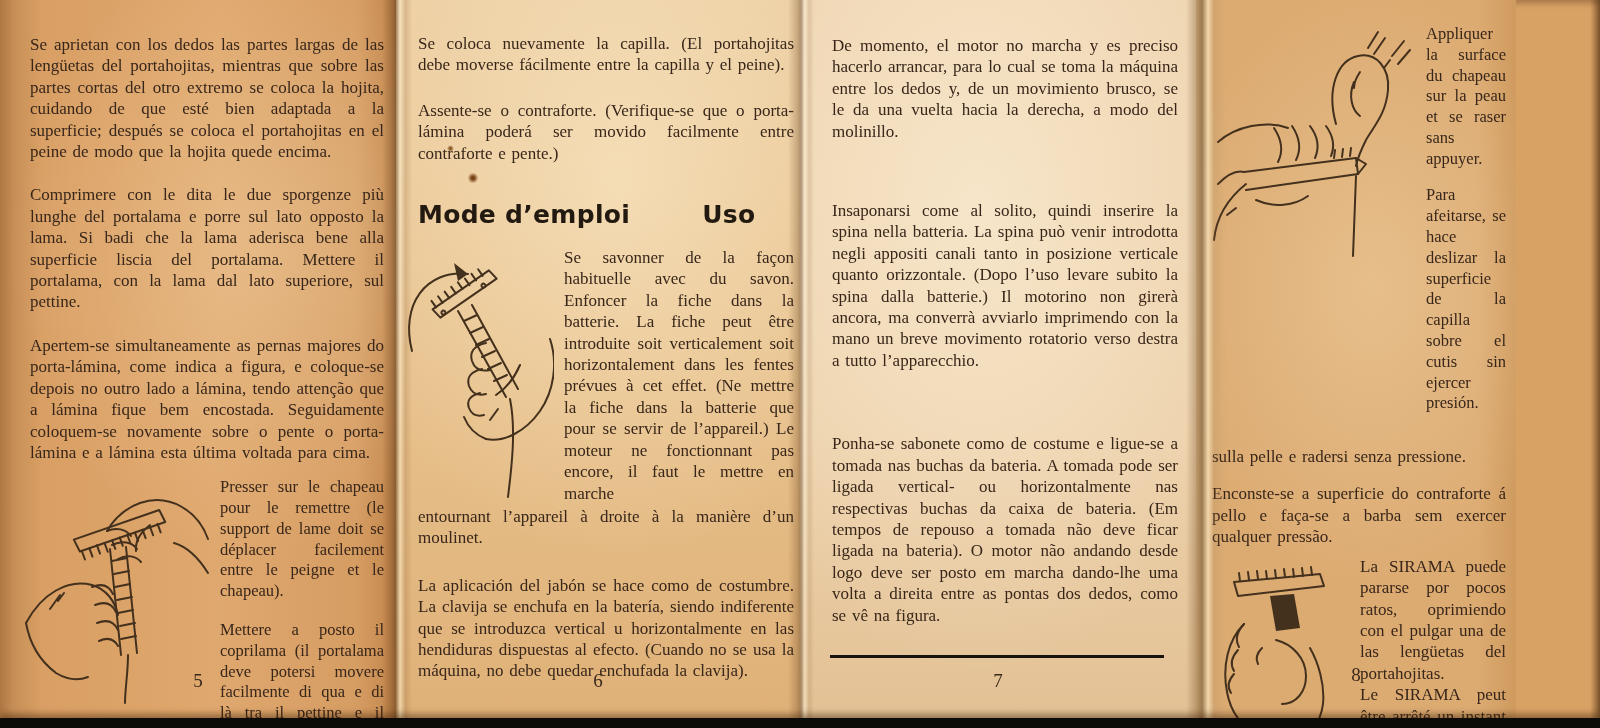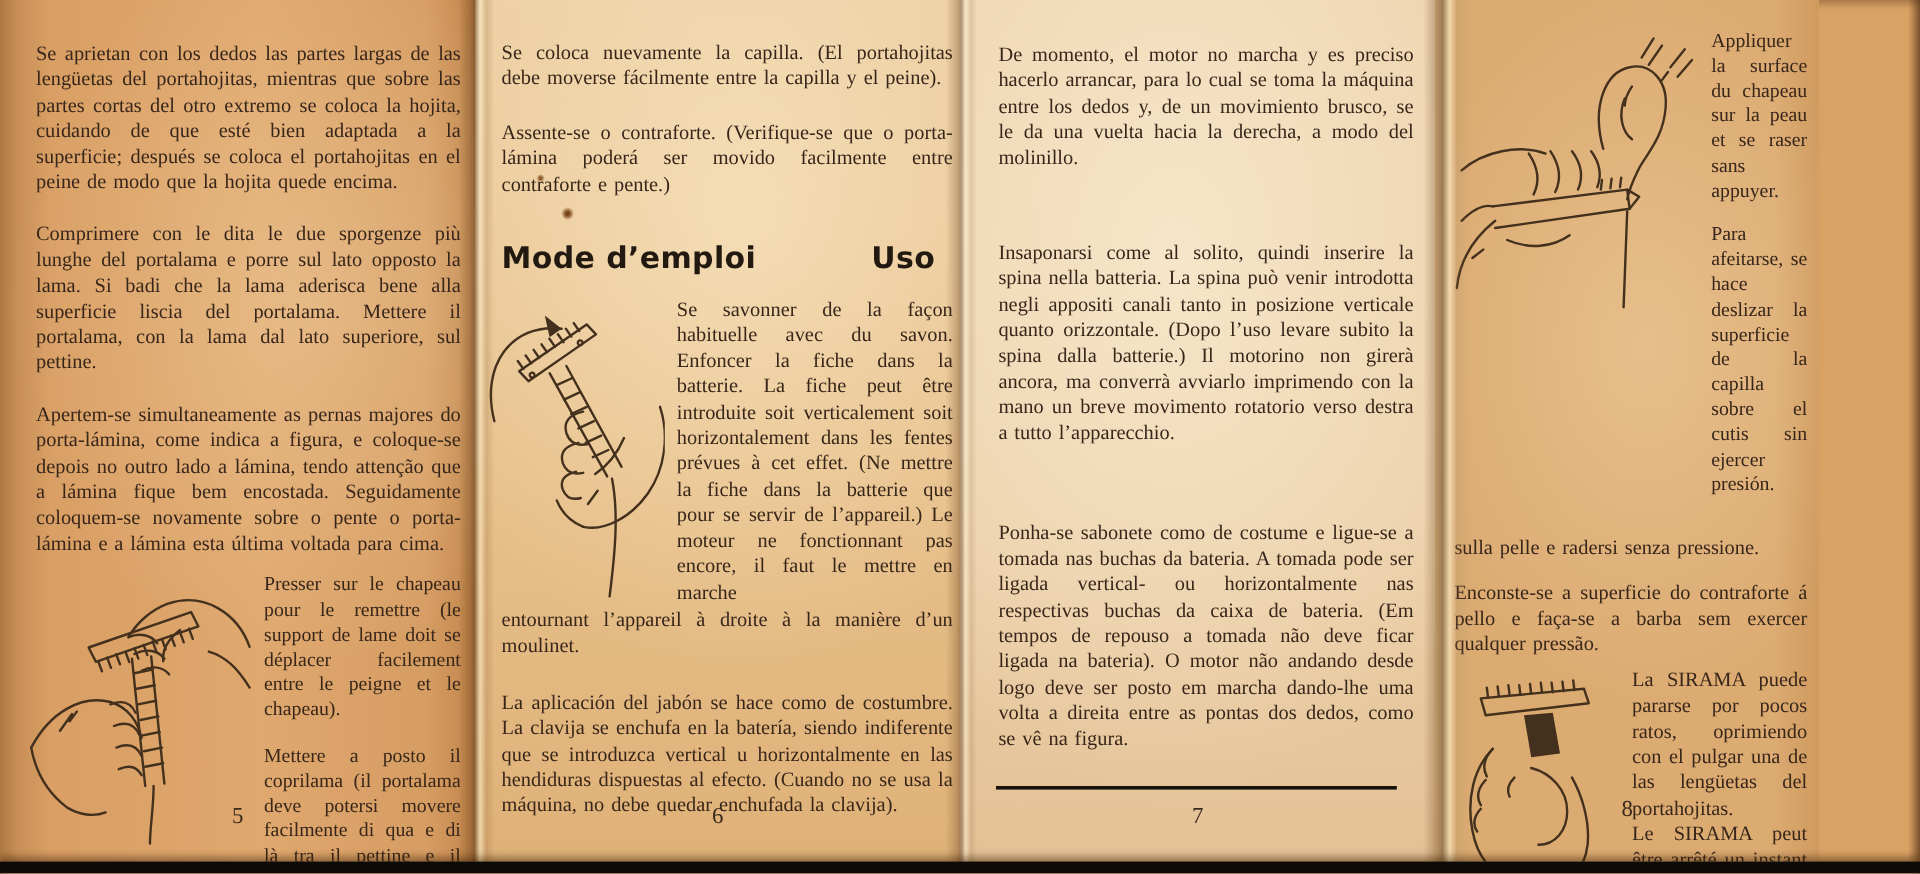--- a/index.html
+++ b/index.html
@@ -26,21 +26,21 @@
   .para { font-size:17px; line-height:1.26; text-align:justify; word-spacing:1.5px; margin:0 0 21px 0; }
   .small .para, .para.small { font-size:16.5px; }
   .figrow { display:flex; align-items:flex-start; }
   .figcol { flex:none; }
   .textcol { flex:1; min-width:0; }
   svg.illustration { display:block; }
   .ink { stroke:#43301d; stroke-width:2; fill:none; stroke-linecap:round; stroke-linejoin:round; }
   .ink-fill { fill:#43301d; stroke:none; }
 
   .heading { font-family:"DejaVu Sans","Liberation Sans",sans-serif; font-weight:800;
-    font-size:25px; color:#221a10; display:flex; gap:96px; margin:36px 0 18px 0; letter-spacing:.3px; }
+    font-size:25px; color:#221a10; display:flex; gap:72px; margin:36px 0 18px 0; letter-spacing:.3px; }
   .pagenum { position:absolute; bottom:26px; left:0; right:0; text-align:center; font-size:19px; color:#3b2a1b; }
   #panel-7 .rule { position:absolute; left:30px; bottom:60px; width:334px; height:3px; background:#17120c; }
 
   .fold { position:absolute; top:0; bottom:9px; pointer-events:none; }
   #fold-56 { left:382px; width:30px;
     background:linear-gradient(90deg,rgba(92,52,18,0) 0,rgba(92,52,18,.28) 30%,rgba(60,32,8,.42) 47%,rgba(255,240,208,.55) 60%,rgba(120,72,30,.18) 78%,rgba(120,72,30,0) 100%); }
   #fold-67 { left:788px; width:26px;
     background:linear-gradient(90deg,rgba(92,52,18,0) 0,rgba(92,52,18,.25) 35%,rgba(70,40,12,.4) 50%,rgba(255,244,218,.5) 64%,rgba(120,72,30,.15) 82%,rgba(120,72,30,0) 100%); }
   #fold-78 { left:1186px; width:40px;
     background:linear-gradient(90deg,rgba(92,52,18,0) 0,rgba(100,60,22,.3) 25%,rgba(70,40,12,.45) 40%,rgba(255,240,205,.55) 55%,rgba(150,100,50,.2) 70%,rgba(150,100,50,0) 100%); }

